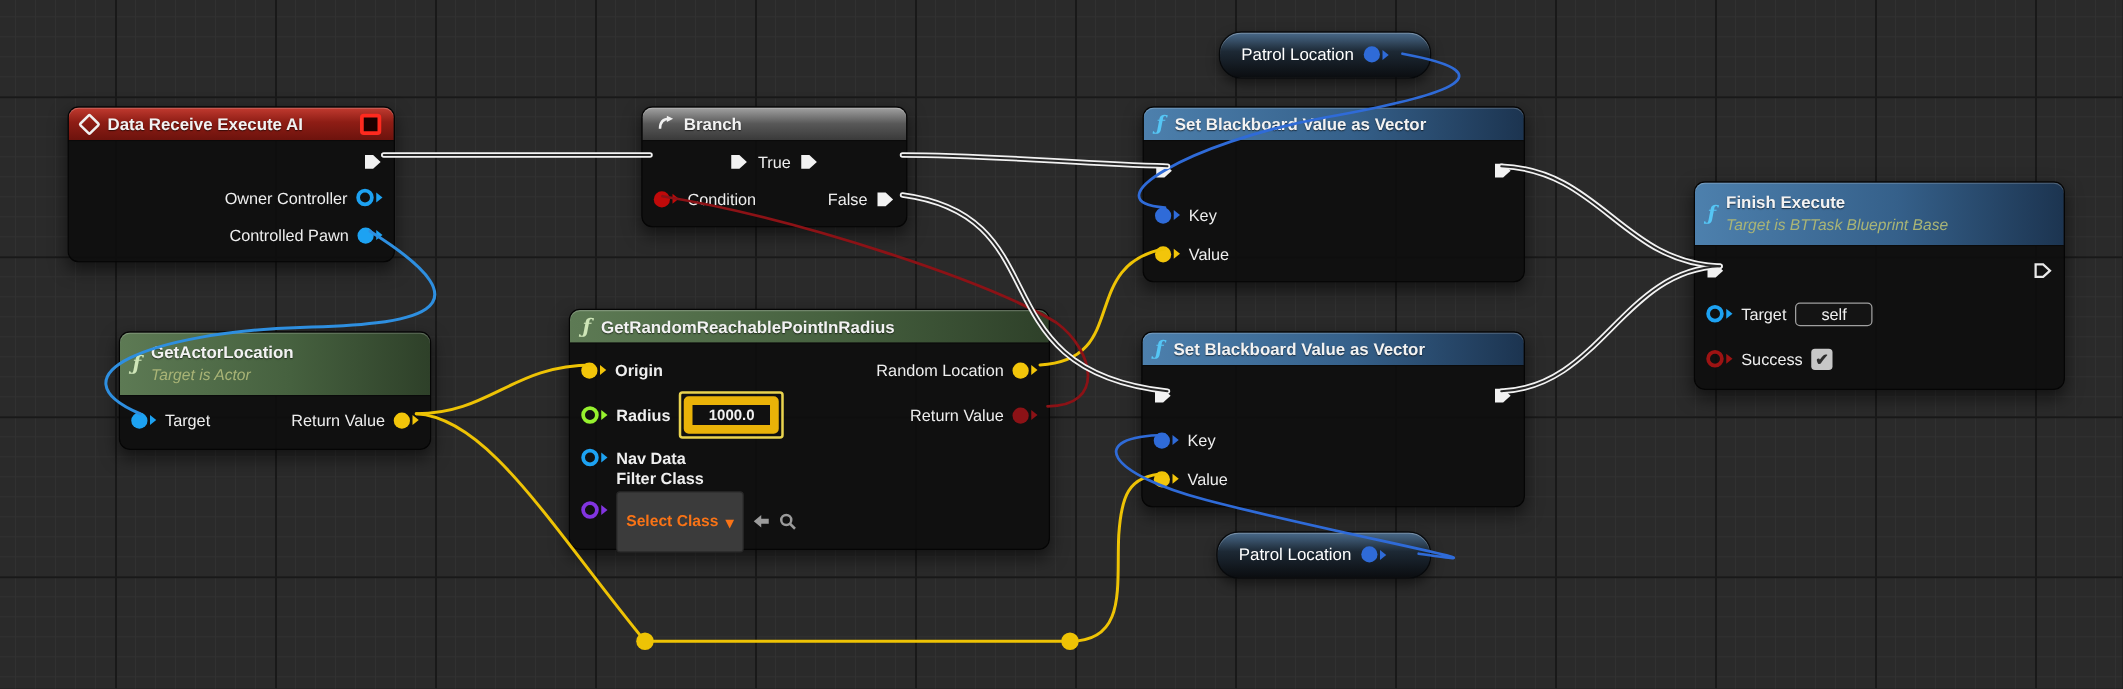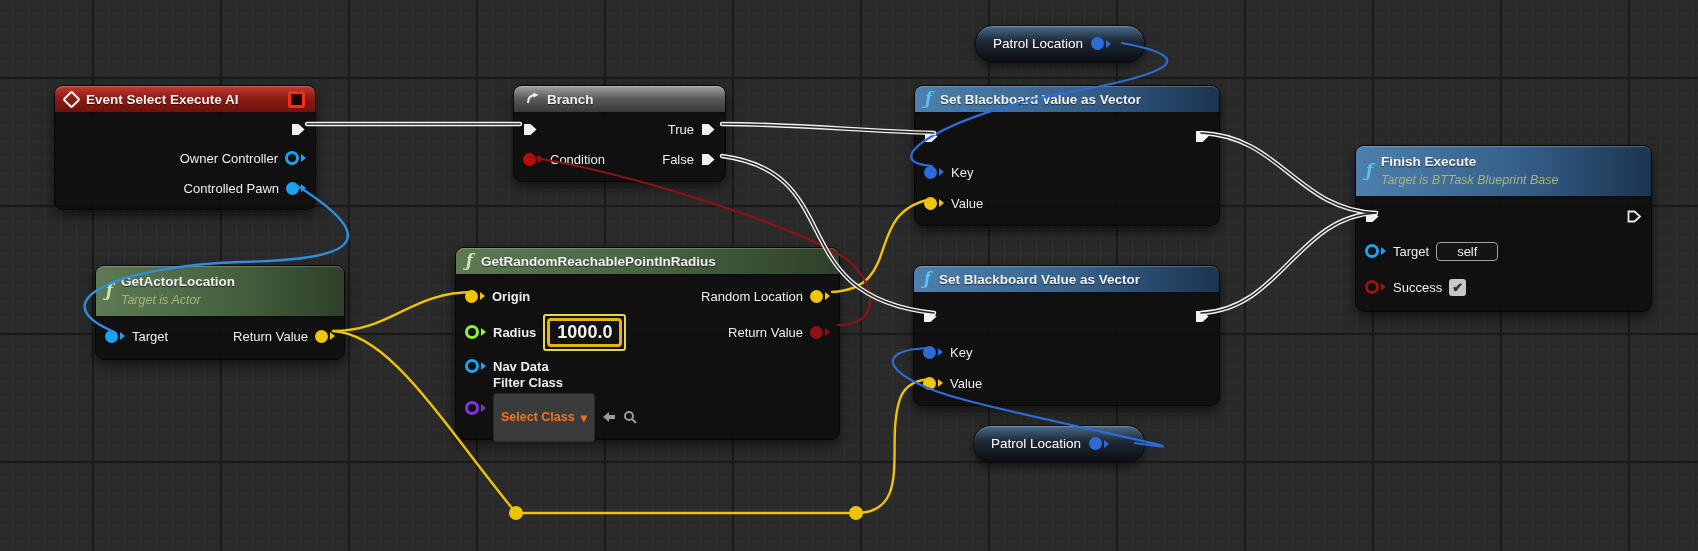--- a/index.html
+++ b/index.html
@@ -45,22 +45,22 @@
   .lab{white-space:nowrap;color:#eee;}
   .grp{display:flex;align-items:center;gap:7px;}
   
   .pin{display:inline-flex;align-items:center;flex:none;}
   .pc{width:13px;height:13px;border-radius:50%;flex:none;}
   .pc.hollow{width:8px;height:8px;border-style:solid;border-width:3px;background:transparent!important;}
   .wedge{width:0;height:0;border-top:4px solid transparent;border-bottom:4px solid transparent;border-left:5px solid;margin-left:2px;flex:none;}
   .execpin svg{display:block;}
   
   .selbox{border:2px solid #e9d34f;border-radius:3px;padding:2px;display:inline-block;}
-  .numfield{border:3px solid #eab308;border-radius:4px;background:#111;color:#f0f0f0;
-    font-size:18px;padding:1px 7px;display:inline-block;min-width:48px;text-align:center;}
+  .numfield{border:7px solid #eab308;border-radius:4px;background:#111;color:#f0f0f0;
+    font-size:12px;padding:1px 7px;display:inline-block;min-width:48px;text-align:center;}
   .selfbox{border:1.5px solid #a0a0a0;border-radius:4px;background:#141414;color:#f0f0f0;
     font-size:13px;padding:1px 20px;display:inline-block;}
   .chk{width:17px;height:17px;border-radius:3px;background:#c7c7c7;color:#2e2e2e;font-size:13px;
     font-weight:bold;display:inline-flex;align-items:center;justify-content:center;}
   .ddbtn{background:#3b3b3b;border:1px solid #2a2a2a;border-radius:3px;color:#f97316;
     font-size:12.5px;padding:16px 7px;display:inline-flex;align-items:center;gap:6px;}
   .toolico{color:#9b9b9b;font-size:13px;display:inline-flex;align-items:center;}
   .stack{display:flex;flex-direction:column;justify-content:center;gap:3px;}
   .cols{display:flex;justify-content:space-between;align-items:flex-start;}
   
@@ -73,21 +73,21 @@
   }
 </style>
 </head>
 <body>
 
 <div id="graph">
 
   <div class="node" style="left:54px;top:85px;width:260px;">
     <div class="hdr red">
       <span class="diamond"></span>
-      <span class="t">Event Select Execute AI</span>
+      <span class="t">Data Receive Execute AI</span>
       <span class="bpbox"></span>
     </div>
     <div class="rows">
       <div class="row out" style="height:28px;">
         <span class="pin execpin">
           <svg width="15" height="13" viewBox="0 0 15 13">
               <path d="M1 1 h6.5 l6 5.5 -6 5.5 H1 z" fill="#f2f2f2"></path>
             </svg>
         </span>
       </div>
@@ -112,21 +112,21 @@
     <div class="hdr gray">
       <span style="display:inline-flex;">
         <svg width="15" height="15" viewBox="0 0 15 15">
             <path d="M11.5 3 C6 3 4 6.5 4 11" fill="none" stroke="#f0f0f0" stroke-width="2"></path>
             <path d="M9.5 0.5 l5 2.5 -5 2.5 z" fill="#f0f0f0"></path>
           </svg>
       </span>
       <span class="t">Branch</span>
     </div>
     <div class="rows">
-      <div class="row split" style="height:28px;">
+      <div class="row split" style="height:28px;justify-content:center;">
         <span class="pin execpin">
           <svg width="15" height="13" viewBox="0 0 15 13">
               <path d="M1 1 h6.5 l6 5.5 -6 5.5 H1 z" fill="#f2f2f2"></path>
             </svg>
         </span>
         <span class="grp">
           <span class="lab">True</span>
           <span class="pin execpin">
             <svg width="15" height="13" viewBox="0 0 15 13">
                 <path d="M1 1 h6.5 l6 5.5 -6 5.5 H1 z" fill="#f2f2f2"></path>

